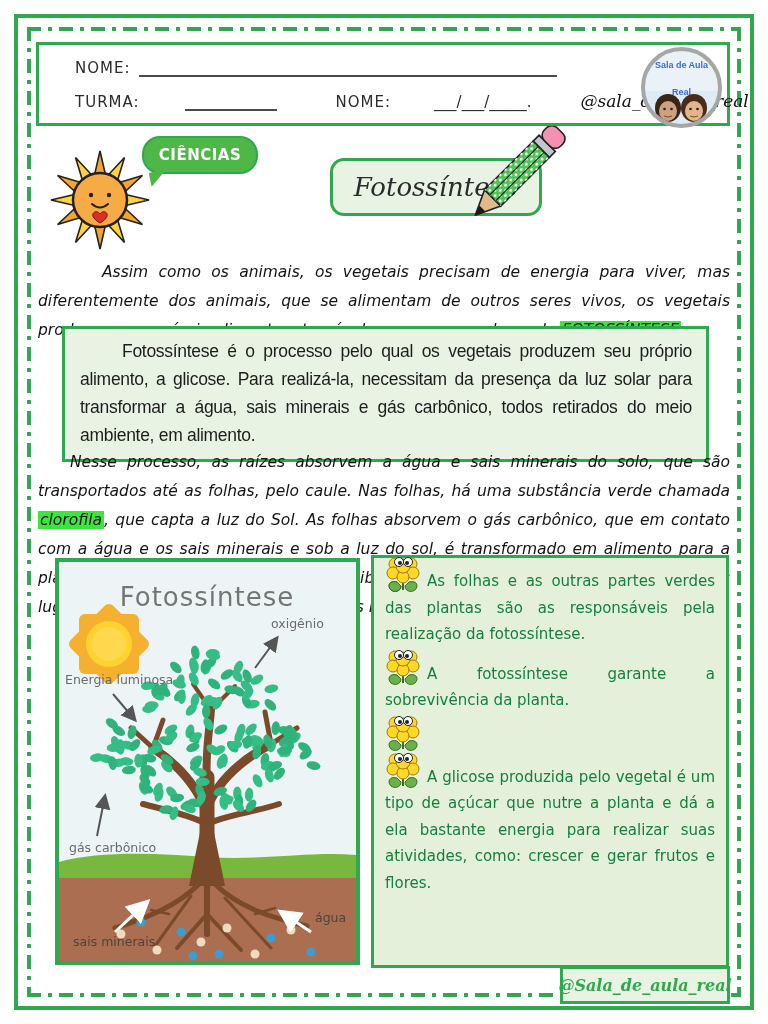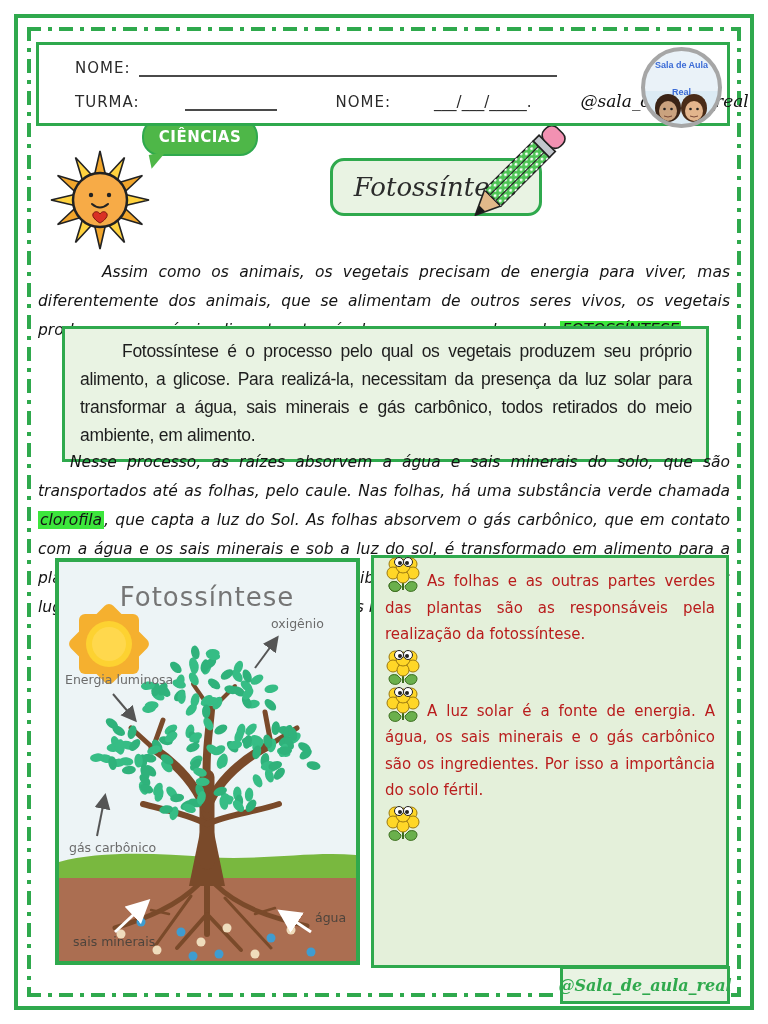--- a/index.html
+++ b/index.html
@@ -29,21 +29,21 @@
   .fline{border-bottom:2px solid #4a4a4a;height:16px;}
   .handle{font-family:"DejaVu Serif",serif;font-style:italic;font-size:17px;letter-spacing:0;color:#111;}
 
   .logo{right:5px;top:2px;width:73px;height:73px;border-radius:50%;border:4px solid #a6a6a6;
         background:linear-gradient(180deg,#eaf2f8 0 55%,#dcebf4 55% 100%);overflow:hidden;text-align:center;}
   .logo .ltxt{font-size:9px;font-weight:bold;color:#3b6bd6;line-height:10px;margin-top:9px;font-family:"Liberation Sans",sans-serif;}
   .logo svg{position:absolute;bottom:-2px;left:7px;}
 
   
   .mascot{left:48px;top:148px;width:104px;height:104px;}
-  .bubble{left:142px;top:118px;width:112px;height:34px;background:#4eb748;border:2px solid #2fa94d;
+  .bubble{left:142px;top:136px;width:112px;height:34px;background:#4eb748;border:2px solid #2fa94d;
           border-radius:18px;display:flex;align-items:center;justify-content:center;color:#fff;
           font-weight:bold;font-size:15px;letter-spacing:.5px;z-index:2;font-family:"DejaVu Sans",sans-serif;}
   .bubble::after{content:"";position:absolute;left:6px;bottom:-13px;width:0;height:0;
           border-left:18px solid #4eb748;border-bottom:14px solid transparent;transform:rotate(-12deg);}
 
   
   .title-box{left:330px;top:158px;width:206px;height:52px;background:var(--lightgreen);
              border:3px solid var(--green);border-radius:14px;display:flex;align-items:center;justify-content:center;}
   .title-box span{font-family:"DejaVu Serif",serif;font-style:italic;font-size:26px;color:#2b2b2b;}
   .pencil{left:448px;top:106px;width:150px;height:120px;z-index:2;}
@@ -60,21 +60,21 @@
            letter-spacing:-0.3px;color:#1d1d1d;text-align:justify;text-indent:42px;}
 
   
   .diagram{left:55px;top:558px;width:297px;height:399px;border:4px solid var(--green);background:#edf4f6;}
   .diagram svg{display:block;}
 
   
   .facts{left:371px;top:555px;width:330px;height:387px;border:3px solid var(--green);
          background:var(--panelgreen);padding:8px 11px 12px 11px;z-index:2;}
   .fact{clear:both;padding-top:13px;font-family:"DejaVu Sans",sans-serif;font-size:15px;line-height:26.5px;
-        color:#b91c1c;text-align:justify;}
+        color:#15803d;text-align:justify;}
   .fact:first-child{padding-top:2px;}
   .flower{float:left;width:38px;height:24px;margin:0 4px 0 0;}
   .flower svg{margin-top:-16px;overflow:visible;}
 
   
   .footer-badge{left:560px;top:966px;width:164px;height:32px;background:var(--lightgreen);
                 border:3px solid var(--green);z-index:5;display:flex;align-items:center;justify-content:center;}
   .footer-badge span{font-family:"DejaVu Serif",serif;font-style:italic;font-weight:bold;
                 font-size:16px;color:#2fa94d;}
 
@@ -440,20 +440,21 @@
             <circle cx="8" cy="21" r="6" fill="#ffd727"></circle>
             <circle cx="28" cy="21" r="6" fill="#ffd727"></circle>
             <circle cx="18" cy="25" r="6" fill="#ffd727"></circle>
             <circle cx="18" cy="14" r="7" fill="#ffd727"></circle>
           </g>
           <circle cx="14" cy="10" r="4.5" fill="#fff" stroke="#222"></circle>
           <circle cx="23" cy="10" r="4.5" fill="#fff" stroke="#222"></circle>
           <circle cx="15" cy="11" r="2" fill="#222"></circle>
           <circle cx="22" cy="11" r="2" fill="#222"></circle>
         </svg></span>
+    <span>A fotossíntese garante a sobrevivência da planta.</span>
   </div>
   <div class="fact">
     <span class="flower"><svg width="38" height="42" viewBox="0 0 38 42">
           <g stroke="#3c6e1f" stroke-width="1">
             <path d="M12,30 C4,28 2,34 6,38 C10,41 16,39 16,34 Z" fill="#6ab04c"></path>
             <path d="M24,30 C32,28 34,34 30,38 C26,41 20,39 20,34 Z" fill="#6ab04c"></path>
             <line x1="18" y1="24" x2="18" y2="38" stroke-width="2"></line>
           </g>
           <g stroke="#9c7a10" stroke-width="1">
             <circle cx="10" cy="12" r="6" fill="#ffd727"></circle>
@@ -461,21 +462,20 @@
             <circle cx="8" cy="21" r="6" fill="#ffd727"></circle>
             <circle cx="28" cy="21" r="6" fill="#ffd727"></circle>
             <circle cx="18" cy="25" r="6" fill="#ffd727"></circle>
             <circle cx="18" cy="14" r="7" fill="#ffd727"></circle>
           </g>
           <circle cx="14" cy="10" r="4.5" fill="#fff" stroke="#222"></circle>
           <circle cx="23" cy="10" r="4.5" fill="#fff" stroke="#222"></circle>
           <circle cx="15" cy="11" r="2" fill="#222"></circle>
           <circle cx="22" cy="11" r="2" fill="#222"></circle>
         </svg></span>
-    <span>A luz solar é a fonte de energia. A água, os sais minerais e o gás carbônico são os ingredientes. Por isso a importância do solo fértil.</span>
   </div>
   <div class="fact">
     <span class="flower"><svg width="38" height="42" viewBox="0 0 38 42">
           <g stroke="#3c6e1f" stroke-width="1">
             <path d="M12,30 C4,28 2,34 6,38 C10,41 16,39 16,34 Z" fill="#6ab04c"></path>
             <path d="M24,30 C32,28 34,34 30,38 C26,41 20,39 20,34 Z" fill="#6ab04c"></path>
             <line x1="18" y1="24" x2="18" y2="38" stroke-width="2"></line>
           </g>
           <g stroke="#9c7a10" stroke-width="1">
             <circle cx="10" cy="12" r="6" fill="#ffd727"></circle>
@@ -483,18 +483,19 @@
             <circle cx="8" cy="21" r="6" fill="#ffd727"></circle>
             <circle cx="28" cy="21" r="6" fill="#ffd727"></circle>
             <circle cx="18" cy="25" r="6" fill="#ffd727"></circle>
             <circle cx="18" cy="14" r="7" fill="#ffd727"></circle>
           </g>
           <circle cx="14" cy="10" r="4.5" fill="#fff" stroke="#222"></circle>
           <circle cx="23" cy="10" r="4.5" fill="#fff" stroke="#222"></circle>
           <circle cx="15" cy="11" r="2" fill="#222"></circle>
           <circle cx="22" cy="11" r="2" fill="#222"></circle>
         </svg></span>
+    <span>A glicose produzida pelo vegetal é um tipo de açúcar que nutre a planta e dá a ela bastante energia para realizar suas atividades, como: crescer e gerar frutos e flores.</span>
   </div>
 </div>
 
 <div class="abs footer-badge">
   <span>@Sala_de_aula_real</span>
 </div>
 
 </body></html>

